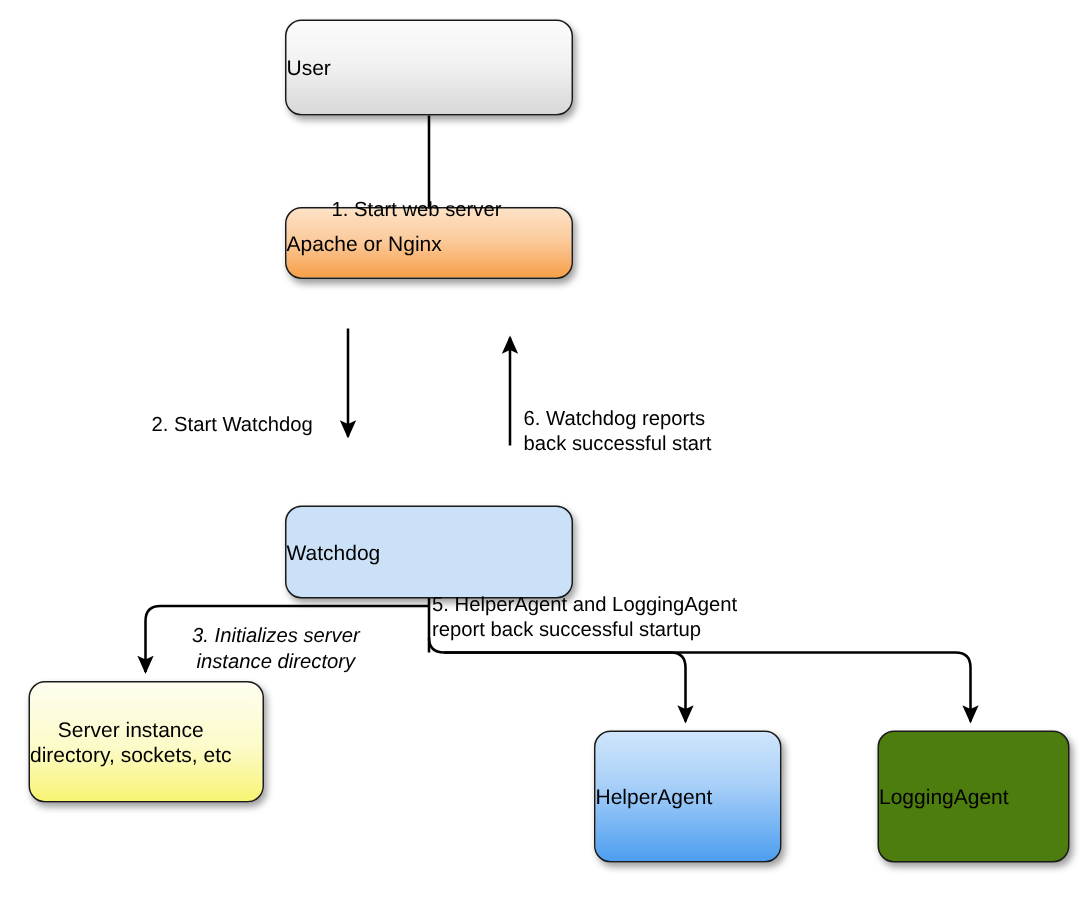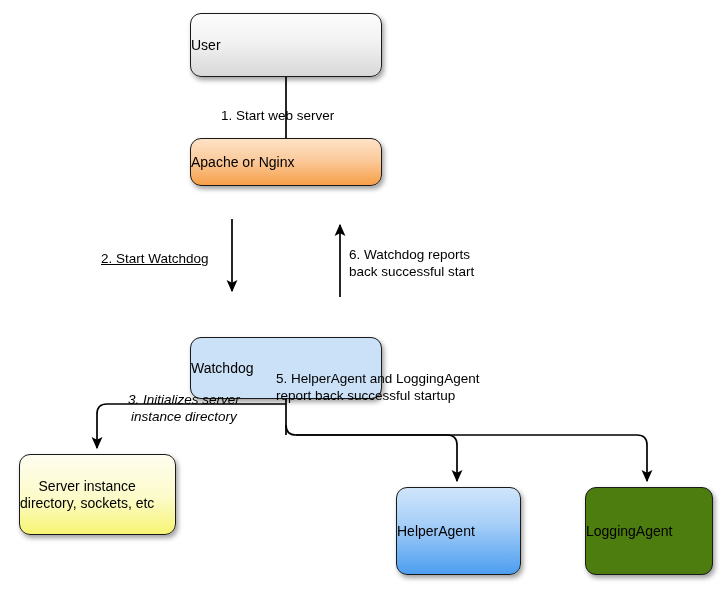--- a/index.html
+++ b/index.html
@@ -62,25 +62,26 @@
     left: 585px; top: 487px; width: 128px; height: 88px;
     background: #4d7c0f;
   }
   .edge-label {
     position: absolute;
     font-size: 13.5px;
     line-height: 17px;
     color: #000000;
     white-space: pre-line;
     z-index: 4;
+    margin-top: 24px;
   }
   .lbl-1 { left: 221px; top: 107px; }
-  .lbl-2 { left: 101px; top: 250px; text-decoration: underline; }
+  .lbl-2 { left: 101px; top: 250px; }
   .lbl-6 { left: 349px; top: 246px; }
-  .lbl-5 { left: 276px; top: 370px; }
+  .lbl-5 { left: 288px; top: 370px; }
   .lbl-3 { left: 128px; top: 391px; text-align: center; font-style: italic; }
   .lbl-4 { left: 283px; top: 440px; text-align: center; }
 </style>
 </head>
 <body>
 
 <div id="canvas">
 
   <svg class="edges" viewBox="0 0 727 600">
     <defs>

